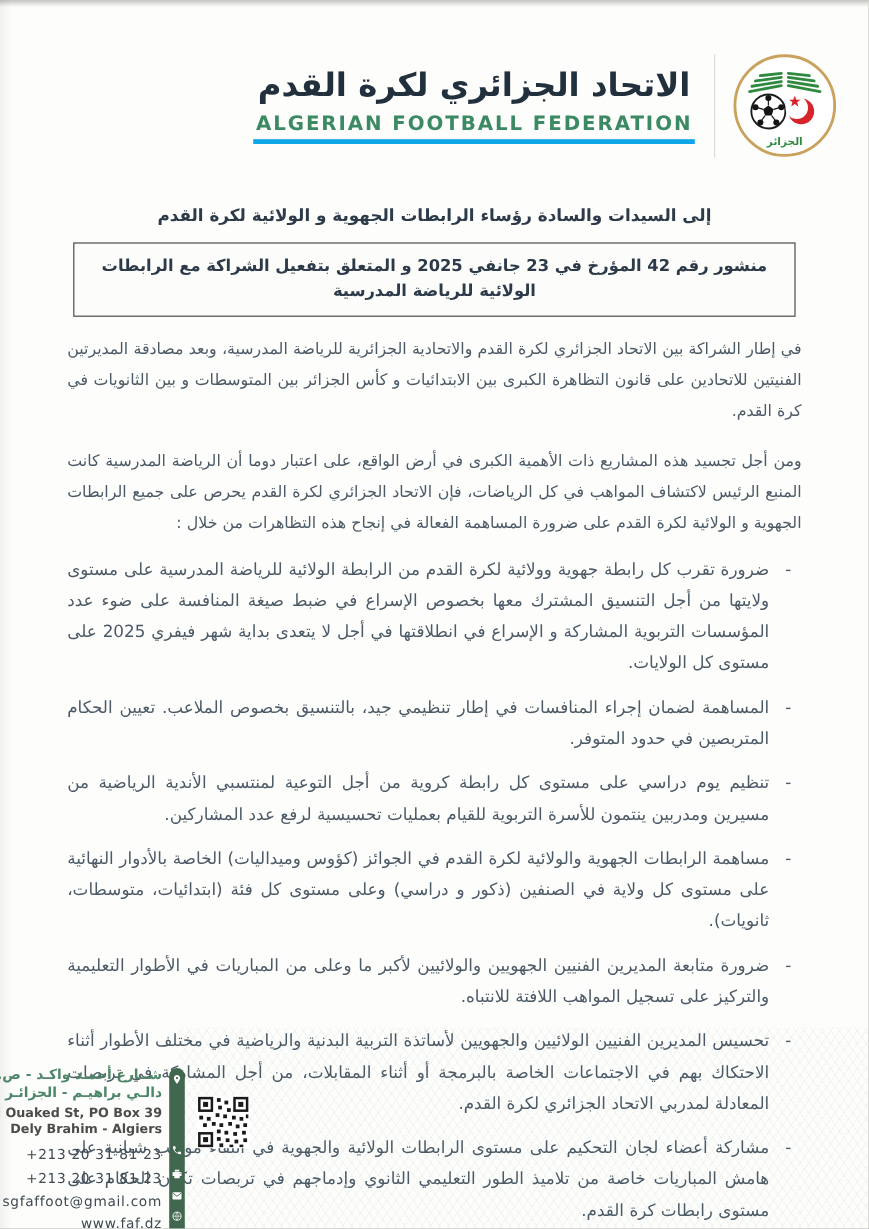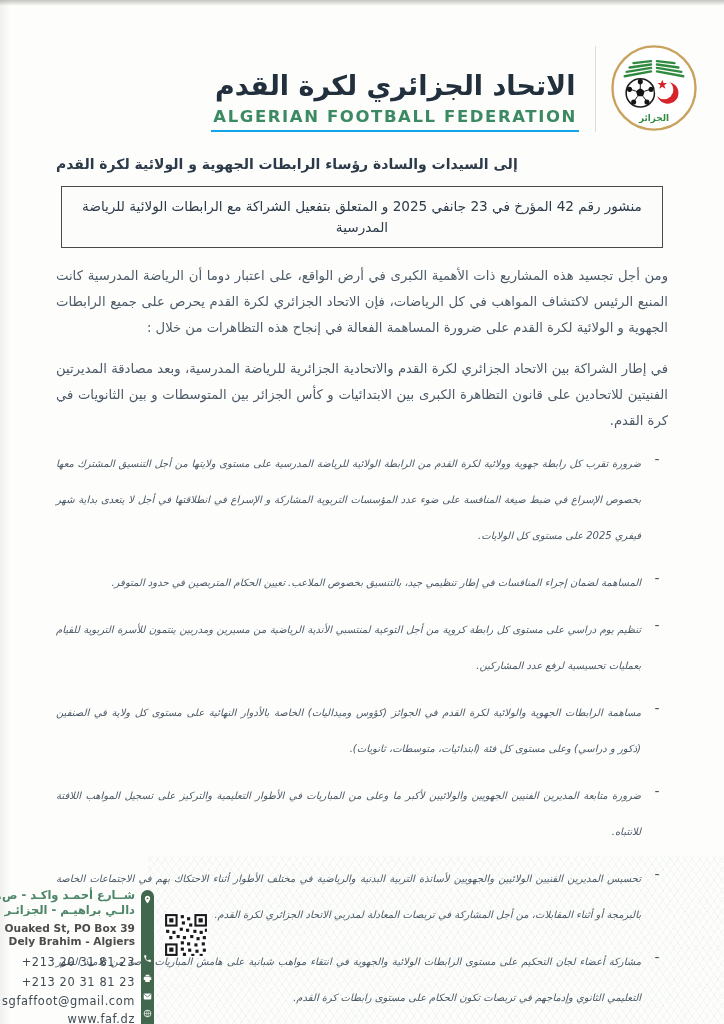--- a/index.html
+++ b/index.html
@@ -9,47 +9,47 @@
     font-family:"DejaVu Sans",sans-serif;
   }
   
   .scan-top{position:absolute;top:0;left:0;right:0;height:6px;
     background:linear-gradient(#b5b5b2,#e9e9e6 70%,rgba(233,233,230,0));
     opacity:.8;}
   .scan-left{position:absolute;top:0;left:0;bottom:0;width:10px;
     background:linear-gradient(90deg,rgba(0,0,0,.05),rgba(0,0,0,0));}
 
   
-  .header{display:flex;justify-content:flex-end;align-items:flex-end;
+  .header{display:flex;justify-content:flex-end;align-items:center;
     padding:44px 26px 0 0;}
   .titles{text-align:center;}
   .title-ar{direction:rtl;font-size:27px;font-weight:bold;color:#22303e;
     letter-spacing:1px;line-height:1.2;}
   .title-en{font-size:16.5px;font-weight:bold;color:#3c8a63;
-    letter-spacing:1.6px;border-bottom:2px solid #0ea5e9;
+    letter-spacing:1.6px;border-bottom:4px solid #0ea5e9;
     padding:3px 2px 4px;margin-top:2px;white-space:nowrap;}
   .founded{font-size:9.3px;color:#b9c3bc;letter-spacing:.6px;margin-top:4px;}
   .hdr-divider{width:1px;height:86px;background:#d9dfd9;margin:0 14px 0 16px;}
   .logo{width:88px;height:88px;flex:0 0 auto;}
 
   
   .main{padding:0 56px;}
-  .recipient{direction:rtl;text-align:left;font-weight:bold;
-    font-size:14px;color:#2c3a49;margin-top:24px;}
-  .subject-box{direction:rtl;text-align:center;font-weight:normal;
+  .recipient{direction:rtl;text-align:center;font-weight:bold;
+    font-size:14px;color:#2c3a49;margin-top:40px;}
+  .subject-box{direction:rtl;text-align:center;font-weight:bold;
     font-size:13.6px;color:#2c3a49;border:1.6px solid #4b4b4b;
     margin:14px 5px 0;padding:9px 8px;line-height:1.55;background:#fcfcfa;}
   .para{direction:rtl;text-align:justify;font-size:13.2px;line-height:26px;
     color:#4c5a67;margin:15px 0 0;}
   .bullets{margin-top:12px;padding-right:4px;}
   .bullet{display:flex;direction:rtl;gap:9px;margin-bottom:11px;}
   .dash{flex:0 0 14px;text-align:center;color:#4c5a67;font-size:14px;
     line-height:26px;}
-  .btext{flex:1;text-align:justify;font-size:10px;line-height:36px;
-    color:#4c5a67;font-style:italic;}
+  .btext{flex:1;text-align:justify;font-size:14px;line-height:26px;
+    color:#4c5a67;}
 
   
   .footer-pattern{position:absolute;left:148px;top:856px;right:0;bottom:0;
     background:
       repeating-linear-gradient(55deg,rgba(70,130,95,.05) 0 1px,transparent 1px 6px),
       repeating-linear-gradient(-55deg,rgba(70,130,95,.05) 0 1px,transparent 1px 6px);
     pointer-events:none;}
   .contact{position:absolute;top:888px;right:589px;width:330px;
     text-align:right;}
   .addr-ar{direction:rtl;font-size:11.5px;font-weight:bold;color:#4d8668;
@@ -115,22 +115,22 @@
         <text x="45" y="79" font-size="9" font-weight="bold" fill="#2f8a3f" text-anchor="middle">الجزائر</text>
       </svg>
     </div>
   </div>
 
   <div class="main">
     <div class="recipient">إلى السيدات والسادة رؤساء الرابطات الجهوية و الولائية لكرة القدم</div>
 
     <div class="subject-box">منشور رقم 42 المؤرخ في 23 جانفي 2025 و المتعلق بتفعيل الشراكة مع الرابطات الولائية للرياضة المدرسية</div>
 
+    <p class="para">في إطار الشراكة بين الاتحاد الجزائري لكرة القدم والاتحادية الجزائرية للرياضة المدرسية، وبعد مصادقة المديرتين الفنيتين للاتحادين على قانون التظاهرة الكبرى بين الابتدائيات و كأس الجزائر بين المتوسطات و بين الثانويات في كرة القدم.</p>
     <p class="para">ومن أجل تجسيد هذه المشاريع ذات الأهمية الكبرى في أرض الواقع، على اعتبار دوما أن الرياضة المدرسية كانت المنبع الرئيس لاكتشاف المواهب في كل الرياضات، فإن الاتحاد الجزائري لكرة القدم يحرص على جميع الرابطات الجهوية و الولائية لكرة القدم على ضرورة المساهمة الفعالة في إنجاح هذه التظاهرات من خلال :</p>
-    <p class="para">في إطار الشراكة بين الاتحاد الجزائري لكرة القدم والاتحادية الجزائرية للرياضة المدرسية، وبعد مصادقة المديرتين الفنيتين للاتحادين على قانون التظاهرة الكبرى بين الابتدائيات و كأس الجزائر بين المتوسطات و بين الثانويات في كرة القدم.</p>
 
     <div class="bullets">
       <div class="bullet">
         <span class="dash">-</span>
         <span class="btext">ضرورة تقرب كل رابطة جهوية وولائية لكرة القدم من الرابطة الولائية للرياضة المدرسية على مستوى ولايتها من أجل التنسيق المشترك معها بخصوص الإسراع في ضبط صيغة المنافسة على ضوء عدد المؤسسات التربوية المشاركة و الإسراع في انطلاقتها في أجل لا يتعدى بداية شهر فيفري 2025 على مستوى كل الولايات.</span>
       </div>
       <div class="bullet">
         <span class="dash">-</span>
         <span class="btext">المساهمة لضمان إجراء المنافسات في إطار تنظيمي جيد، بالتنسيق بخصوص الملاعب. تعيين الحكام المتربصين في حدود المتوفر.</span>
       </div>

